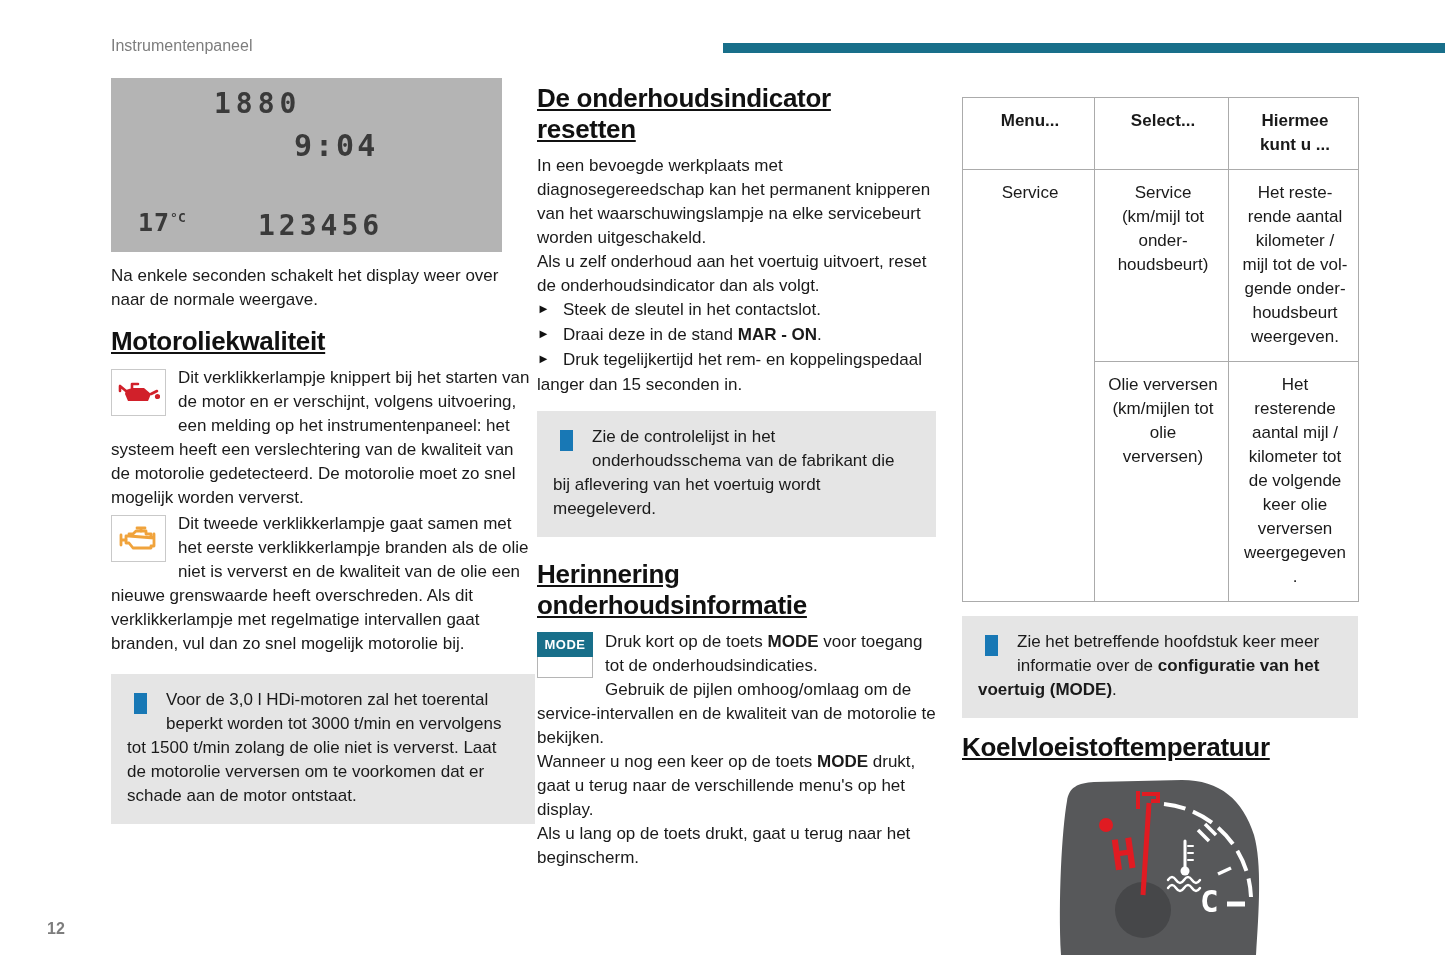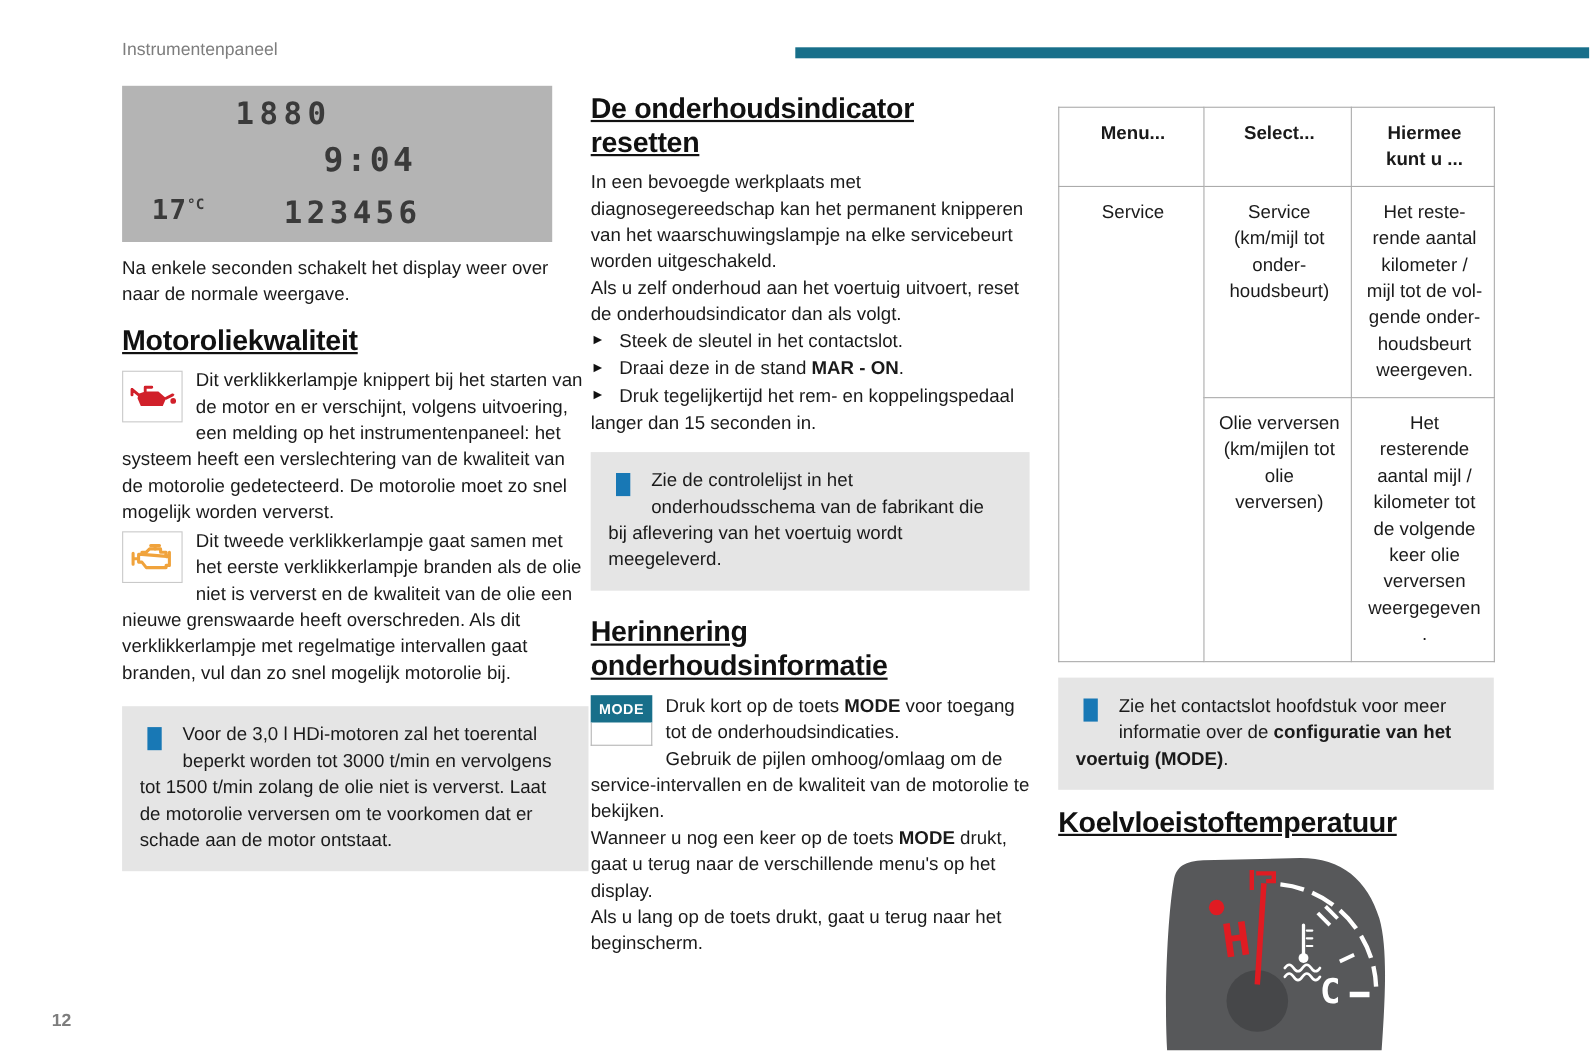--- a/index.html
+++ b/index.html
@@ -24,21 +24,21 @@
   .col { position:absolute; }
   .col-left  { left:111px; top:78px;  width:424px; }
   .col-mid   { left:537px; top:83px;  width:399px; }
   .col-right { left:962px; top:97px;  width:396px; }
 
   h2 { font-size:26px; line-height:31px; letter-spacing:-0.3px; color:#111; margin:14px 0 9px 0;text-decoration:underline; }
   p  { margin:0; }
 
   
   .lcd {
-    position:relative; width:391px; height:142px; background:#b4b4b4;
+    position:relative; width:391px; height:174px; background:#b4b4b4;
     font-family:"DejaVu Sans Mono","Liberation Mono",monospace;
     font-weight:bold; color:#3a3a3a;
   }
   .lcd .trip { position:absolute; left:103px; top:14px;  font-size:28px; letter-spacing:5px; }
   .lcd .time { position:absolute; left:183px; top:56px;  font-size:30px; letter-spacing:3px; }
   .lcd .temp { position:absolute; left:27px;  bottom:17px; font-size:25px; letter-spacing:1px; }
   .lcd .temp .unit { font-size:13px; vertical-align:9px; letter-spacing:0; }
   .lcd .odo  { position:absolute; left:147px; bottom:14px; font-size:28px; letter-spacing:4px; }
 
   .caption { margin-top:12px; }
@@ -194,21 +194,21 @@
       </tr>
       <tr>
         <td class="hy">Olie verversen (km/mijlen tot olie verversen)</td>
         <td class="hy">Het resterende aantal mijl / kilometer tot de volgende keer olie verversen weergegeven.</td>
       </tr>
     </tbody>
       </table>
 
     <div class="note" style="margin-top:14px;">
       <span class="info-i"><span class="dot"></span><span class="stem" style="display:block"></span></span>
-      <span>Zie het contactslot hoofdstuk voor meer informatie over de </span><span class="b">configuratie van het voertuig (MODE)</span><span>.</span>
+      <span>Zie het betreffende hoofdstuk keer meer informatie over de </span><span class="b">configuratie van het voertuig (MODE)</span><span>.</span>
     </div>
 
     <h2 style="">Koelvloeistoftemperatuur</h2>
 
     <div class="gauge-wrap">
       <svg width="235" height="176" viewBox="0 0 235 176">
 
         <path d="M 7 176 C 4 122 8 50 13 22 C 15 8 24 4 40 3 L 128 1 C 166 1 189 21 200 56 C 208 84 205 132 202 176 Z" fill="#57585a"></path>
 
         <circle cx="89" cy="131" r="28" fill="#464749"></circle>

